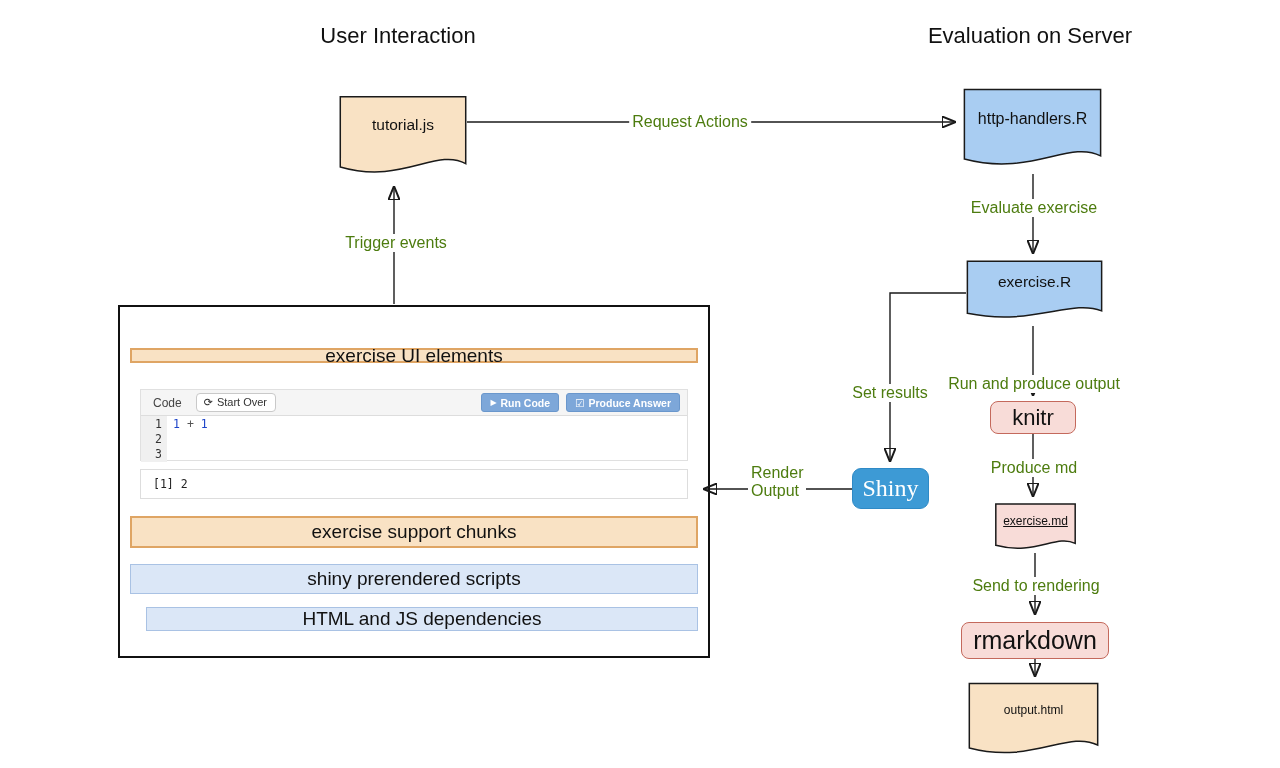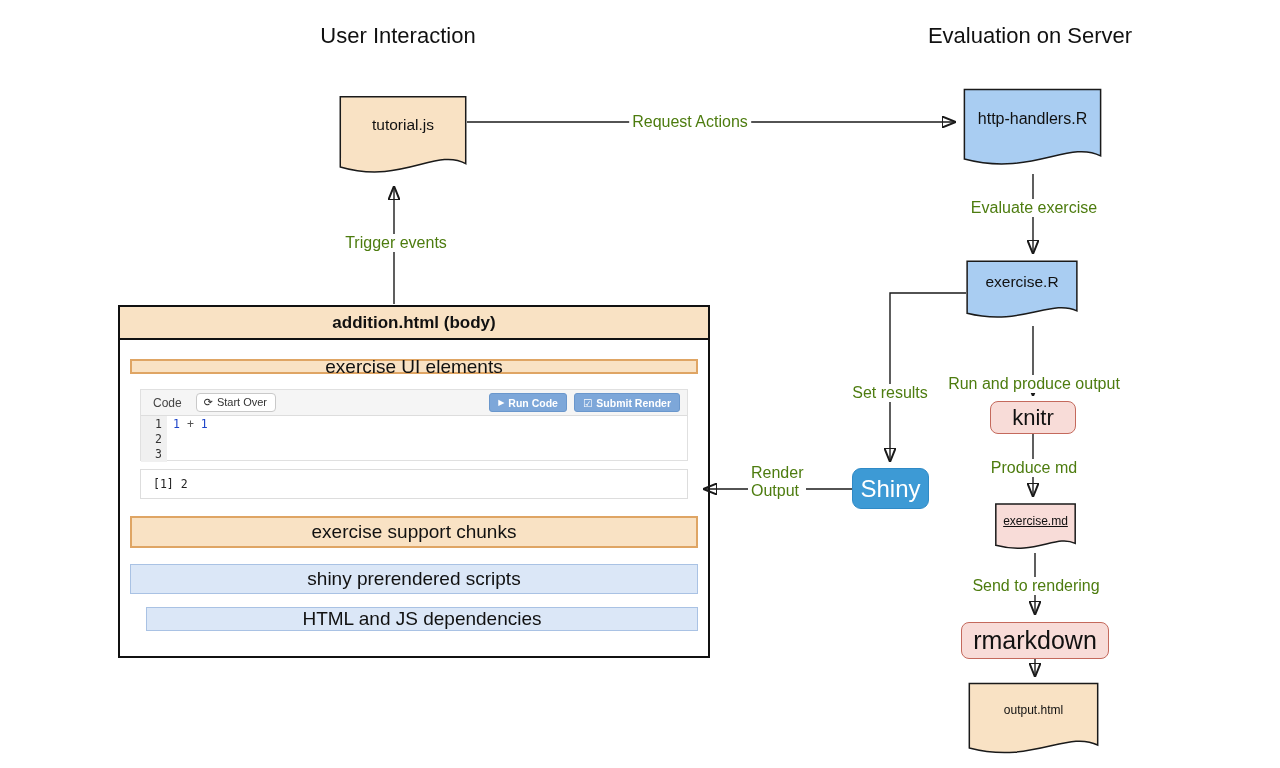--- a/index.html
+++ b/index.html
@@ -11,37 +11,37 @@
   svg.connectors path{stroke:#1a1a1a;stroke-width:1.4;fill:none;}
 
   .diagram-title{position:absolute;transform:translate(-50%,-50%);font-size:22px;white-space:nowrap;color:#111;z-index:3;}
 
   .node{position:absolute;z-index:2;}
   .node svg{position:absolute;left:0;top:0;width:100%;height:100%;}
   .node .node-label{position:absolute;left:0;right:0;display:flex;align-items:center;justify-content:center;white-space:nowrap;}
 
   .proc{position:absolute;z-index:2;display:flex;align-items:center;justify-content:center;white-space:nowrap;box-sizing:border-box;}
   .proc.pink{background:#f8dcd8;border:1.6px solid #c4695c;border-radius:8px;}
-  .proc.shiny{background:#3d9ad5;border:1.6px solid #2f8ac6;border-radius:9px;color:#ffffff;}
+  .proc.shiny{background:#3d9ad5;border:1.6px solid #2f8ac6;border-radius:9px;color:#ffffff;font-family:Liberation Serif, serif;}
 
   .edge-label{position:absolute;transform:translate(-50%,-50%);background:#ffffff;padding:0 3px;font-size:16px;white-space:nowrap;z-index:3;color:#4d7c0f;}
   .edge-label.multiline{transform:none;padding:0;background:transparent;}
   .edge-label.multiline span{display:block;background:#ffffff;padding:0 3px;line-height:1.14;}
 
   
   .panel{position:absolute;left:118px;top:305px;width:592px;height:353px;background:#ffffff;
          border:2.5px solid #111;box-sizing:border-box;z-index:1;}
   .panel-header{position:absolute;left:0;right:0;top:0;height:31px;background:#f9e2c4;
                 border-bottom:2.5px solid #111;display:flex;align-items:center;justify-content:center;
                 font-weight:bold;font-size:17px;}
   .bar{position:absolute;left:10px;right:10px;display:flex;align-items:center;justify-content:center;
        font-size:19px;box-sizing:border-box;}
   .bar.tan{background:#f9e2c4;border:2px solid #dfa564;}
   .bar.blue{background:#dbe7f7;border:1.5px solid #a9c2e4;}
-  .bar-ui{top:52px;height:15px;}
+  .bar-ui{top:41px;height:15px;}
   .bar-support{top:209px;height:32px;}
   .bar-shiny{top:257px;height:30px;}
   .bar-deps{top:300px;height:24px;margin-left:16px;}
 
   
   .editor{position:absolute;left:20px;top:82px;width:548px;height:72px;border:1px solid #e0e0e0;
           box-sizing:border-box;background:#fff;}
   .editor-toolbar{height:25px;background:#f5f5f5;border-bottom:1px solid #ddd;display:flex;align-items:center;}
   .code-label{margin-left:12px;font-size:12px;color:#444;}
   .btn-startover{margin-left:14px;background:#fff;border:1px solid #c9c9c9;border-radius:4px;
@@ -91,21 +91,21 @@
     <div class="node-label" style="top:0;height:62px;font-size:16px;">http-handlers.R</div>
   </div>
 
   <div class="node" style="left:339px;top:95px;width:128px;height:85px;">
     <svg viewBox="0 0 200 104" preserveAspectRatio="none">
       <path d="M2 2 H198 V84 C152 64 98 110 2 88 Z" fill="#f9e2c4" stroke="#1a1a1a" stroke-width="1.5" vector-effect="non-scaling-stroke"></path>
     </svg>
     <div class="node-label" style="top:0;height:60px;font-size:15.5px;">tutorial.js</div>
   </div>
 
-  <div class="node" style="left:966px;top:260px;width:112px;height:63px;">
+  <div class="node" style="left:966px;top:260px;width:137px;height:63px;">
     <svg viewBox="0 0 200 104" preserveAspectRatio="none">
       <path d="M2 2 H198 V84 C152 64 98 110 2 88 Z" fill="#a9cdf2" stroke="#1a1a1a" stroke-width="1.5" vector-effect="non-scaling-stroke"></path>
     </svg>
     <div class="node-label" style="top:0;height:44px;font-size:15.5px;">exercise.R</div>
   </div>
 
   <div class="node" style="left:995px;top:503px;width:81px;height:50px;">
     <svg viewBox="0 0 200 104" preserveAspectRatio="none">
       <path d="M2 2 H198 V84 C152 64 98 110 2 88 Z" fill="#f8dcd8" stroke="#1a1a1a" stroke-width="1.5" vector-effect="non-scaling-stroke"></path>
     </svg>
@@ -129,38 +129,37 @@
   <div class="edge-label" style="left:1034px;top:468px;">Produce md</div>
   <div class="edge-label" style="left:1036px;top:586px;">Send to rendering</div>
   <div class="edge-label" style="left:890px;top:393px;">Set results</div>
   <div class="edge-label multiline" style="left:748px;top:464px;">
     <span>Render</span>
     <span>Output</span>
   </div>
   <div class="edge-label" style="left:396px;top:243px;">Trigger events</div>
 
   <div class="panel">
-    <div class="panel-header">addition.html (body)</div>
     <div class="bar tan bar-ui">exercise UI elements</div>
 
     <div class="editor">
       <div class="editor-toolbar">
         <span class="code-label">Code</span>
         <span class="btn-startover">
           <span class="icon">⟳</span>
           <span>Start Over</span>
         </span>
         <span class="toolbar-spacer"></span>
         <span class="btn-blue">
           <span class="icon" style="font-size:8px;">▶</span>
           <span>Run Code</span>
         </span>
         <span class="btn-blue">
           <span class="icon">☑</span>
-          <span>Submit Render</span>
+          <span>Produce Answer</span>
         </span>
       </div>
       <div class="code-area">
         <div class="gutter">
           <div>1</div>
           <div>2</div>
           <div>3</div>
         </div>
         <div class="code-lines">
           <div><span class="tok-num">1</span><span class="tok-op"> <span>+</span> </span><span class="tok-num">1</span></div>

